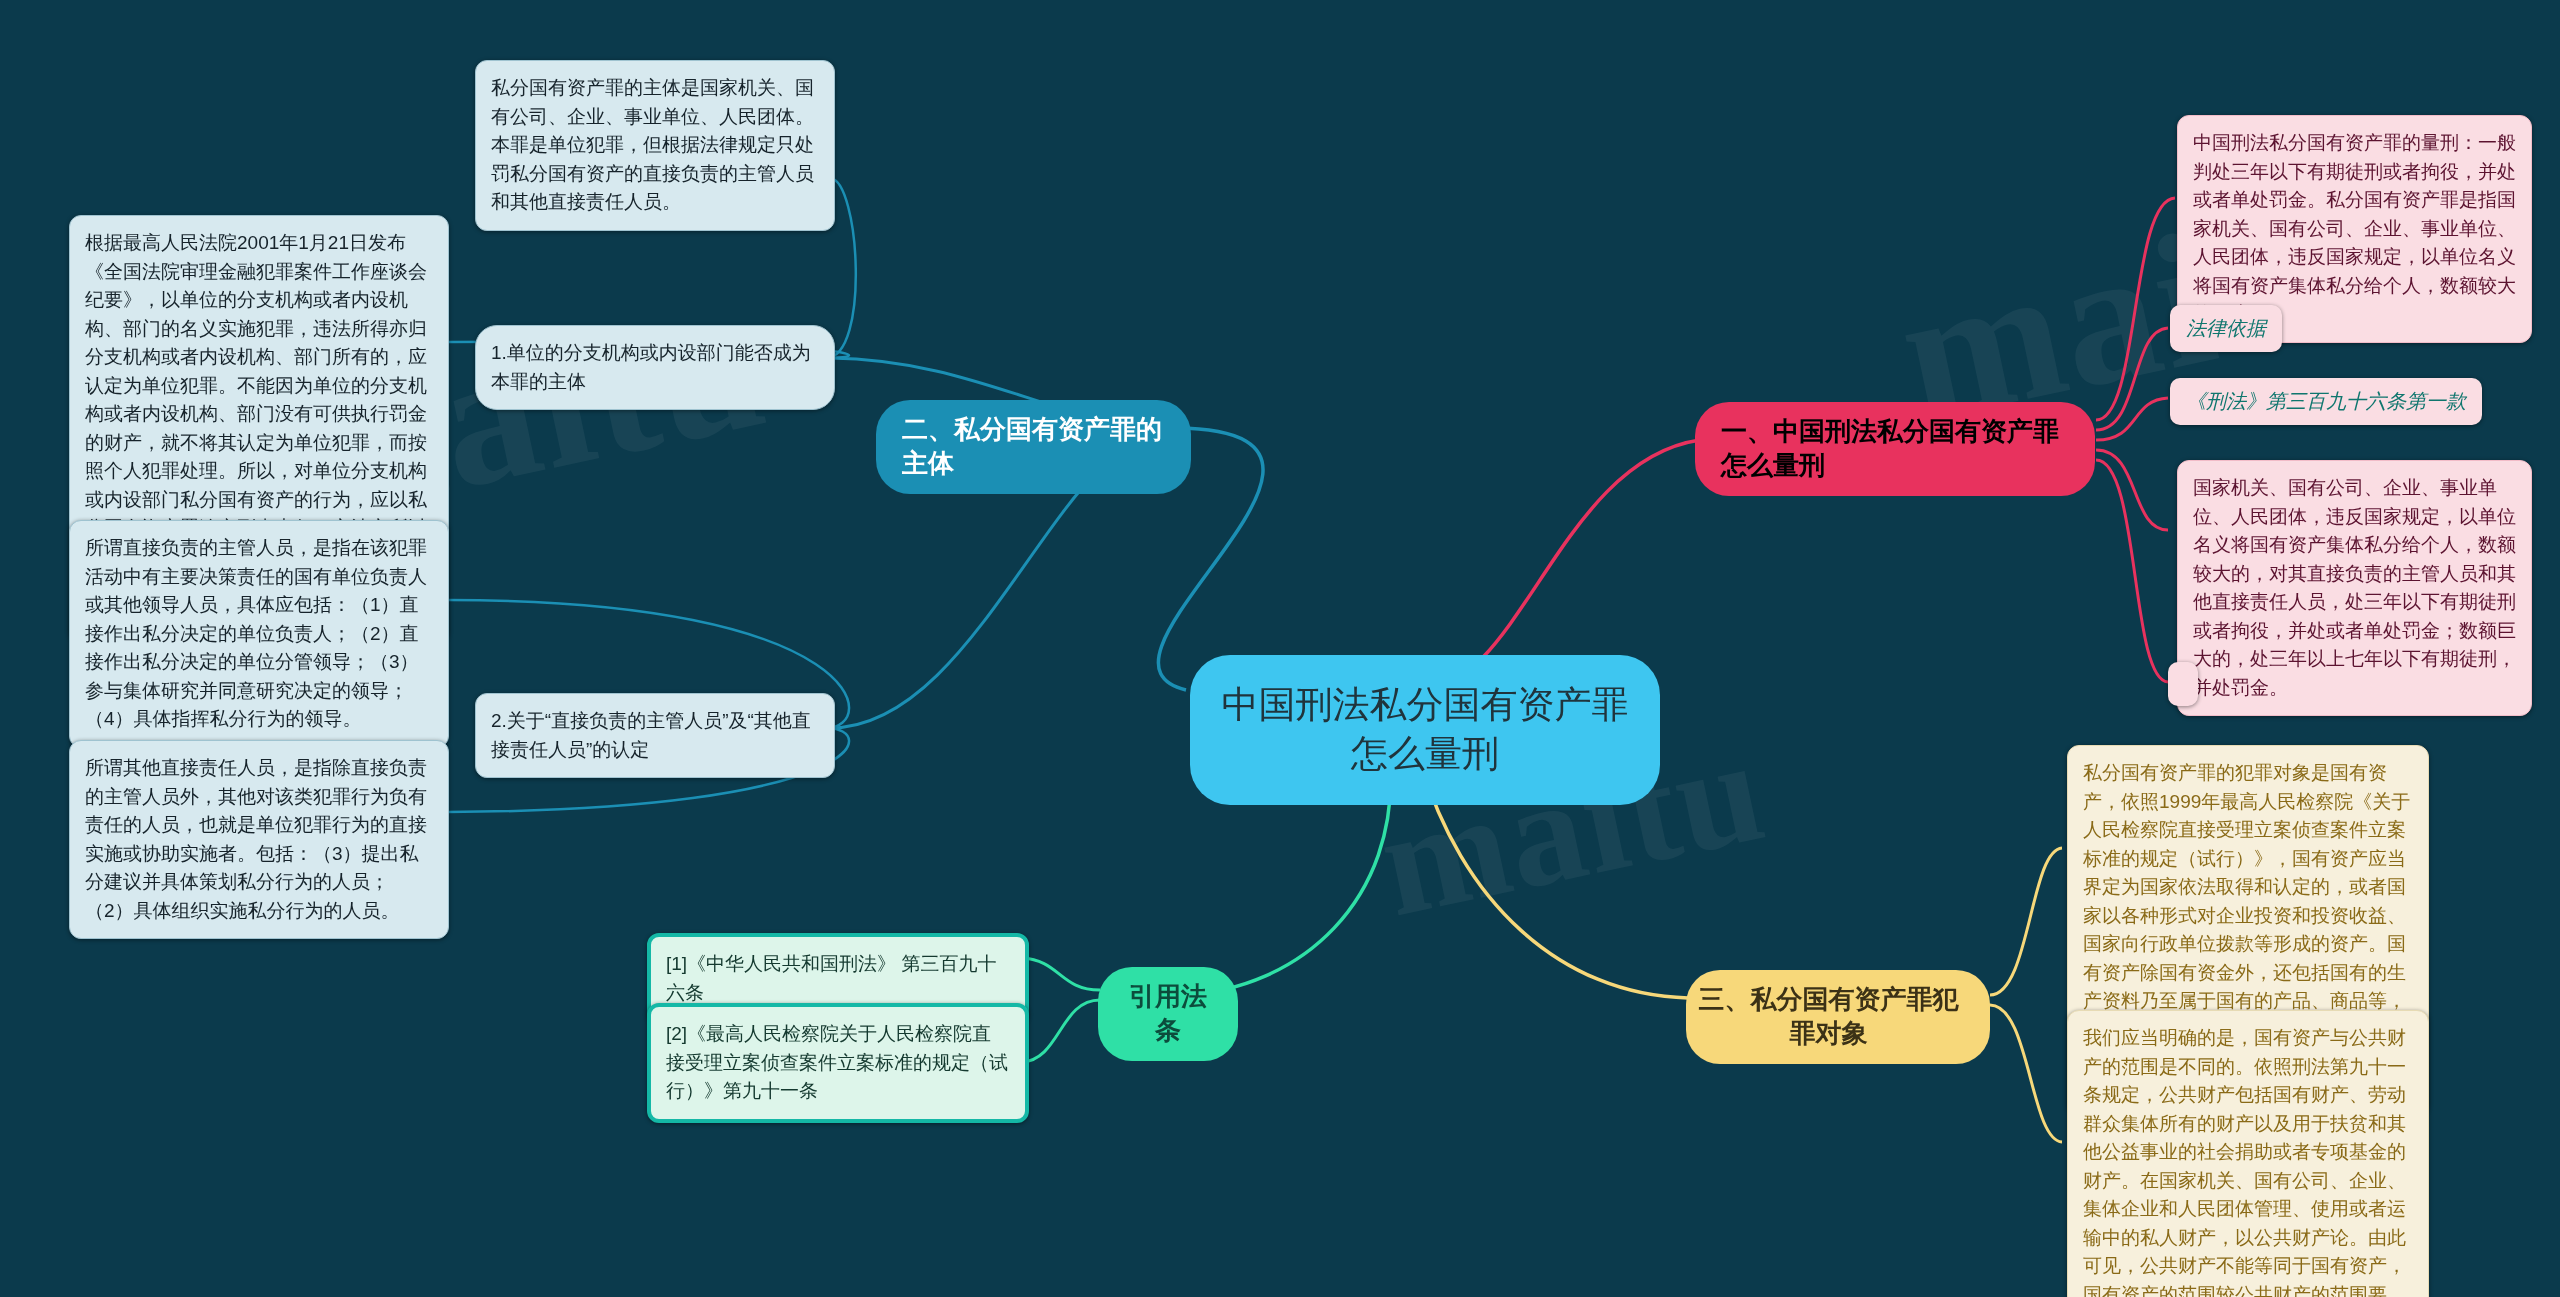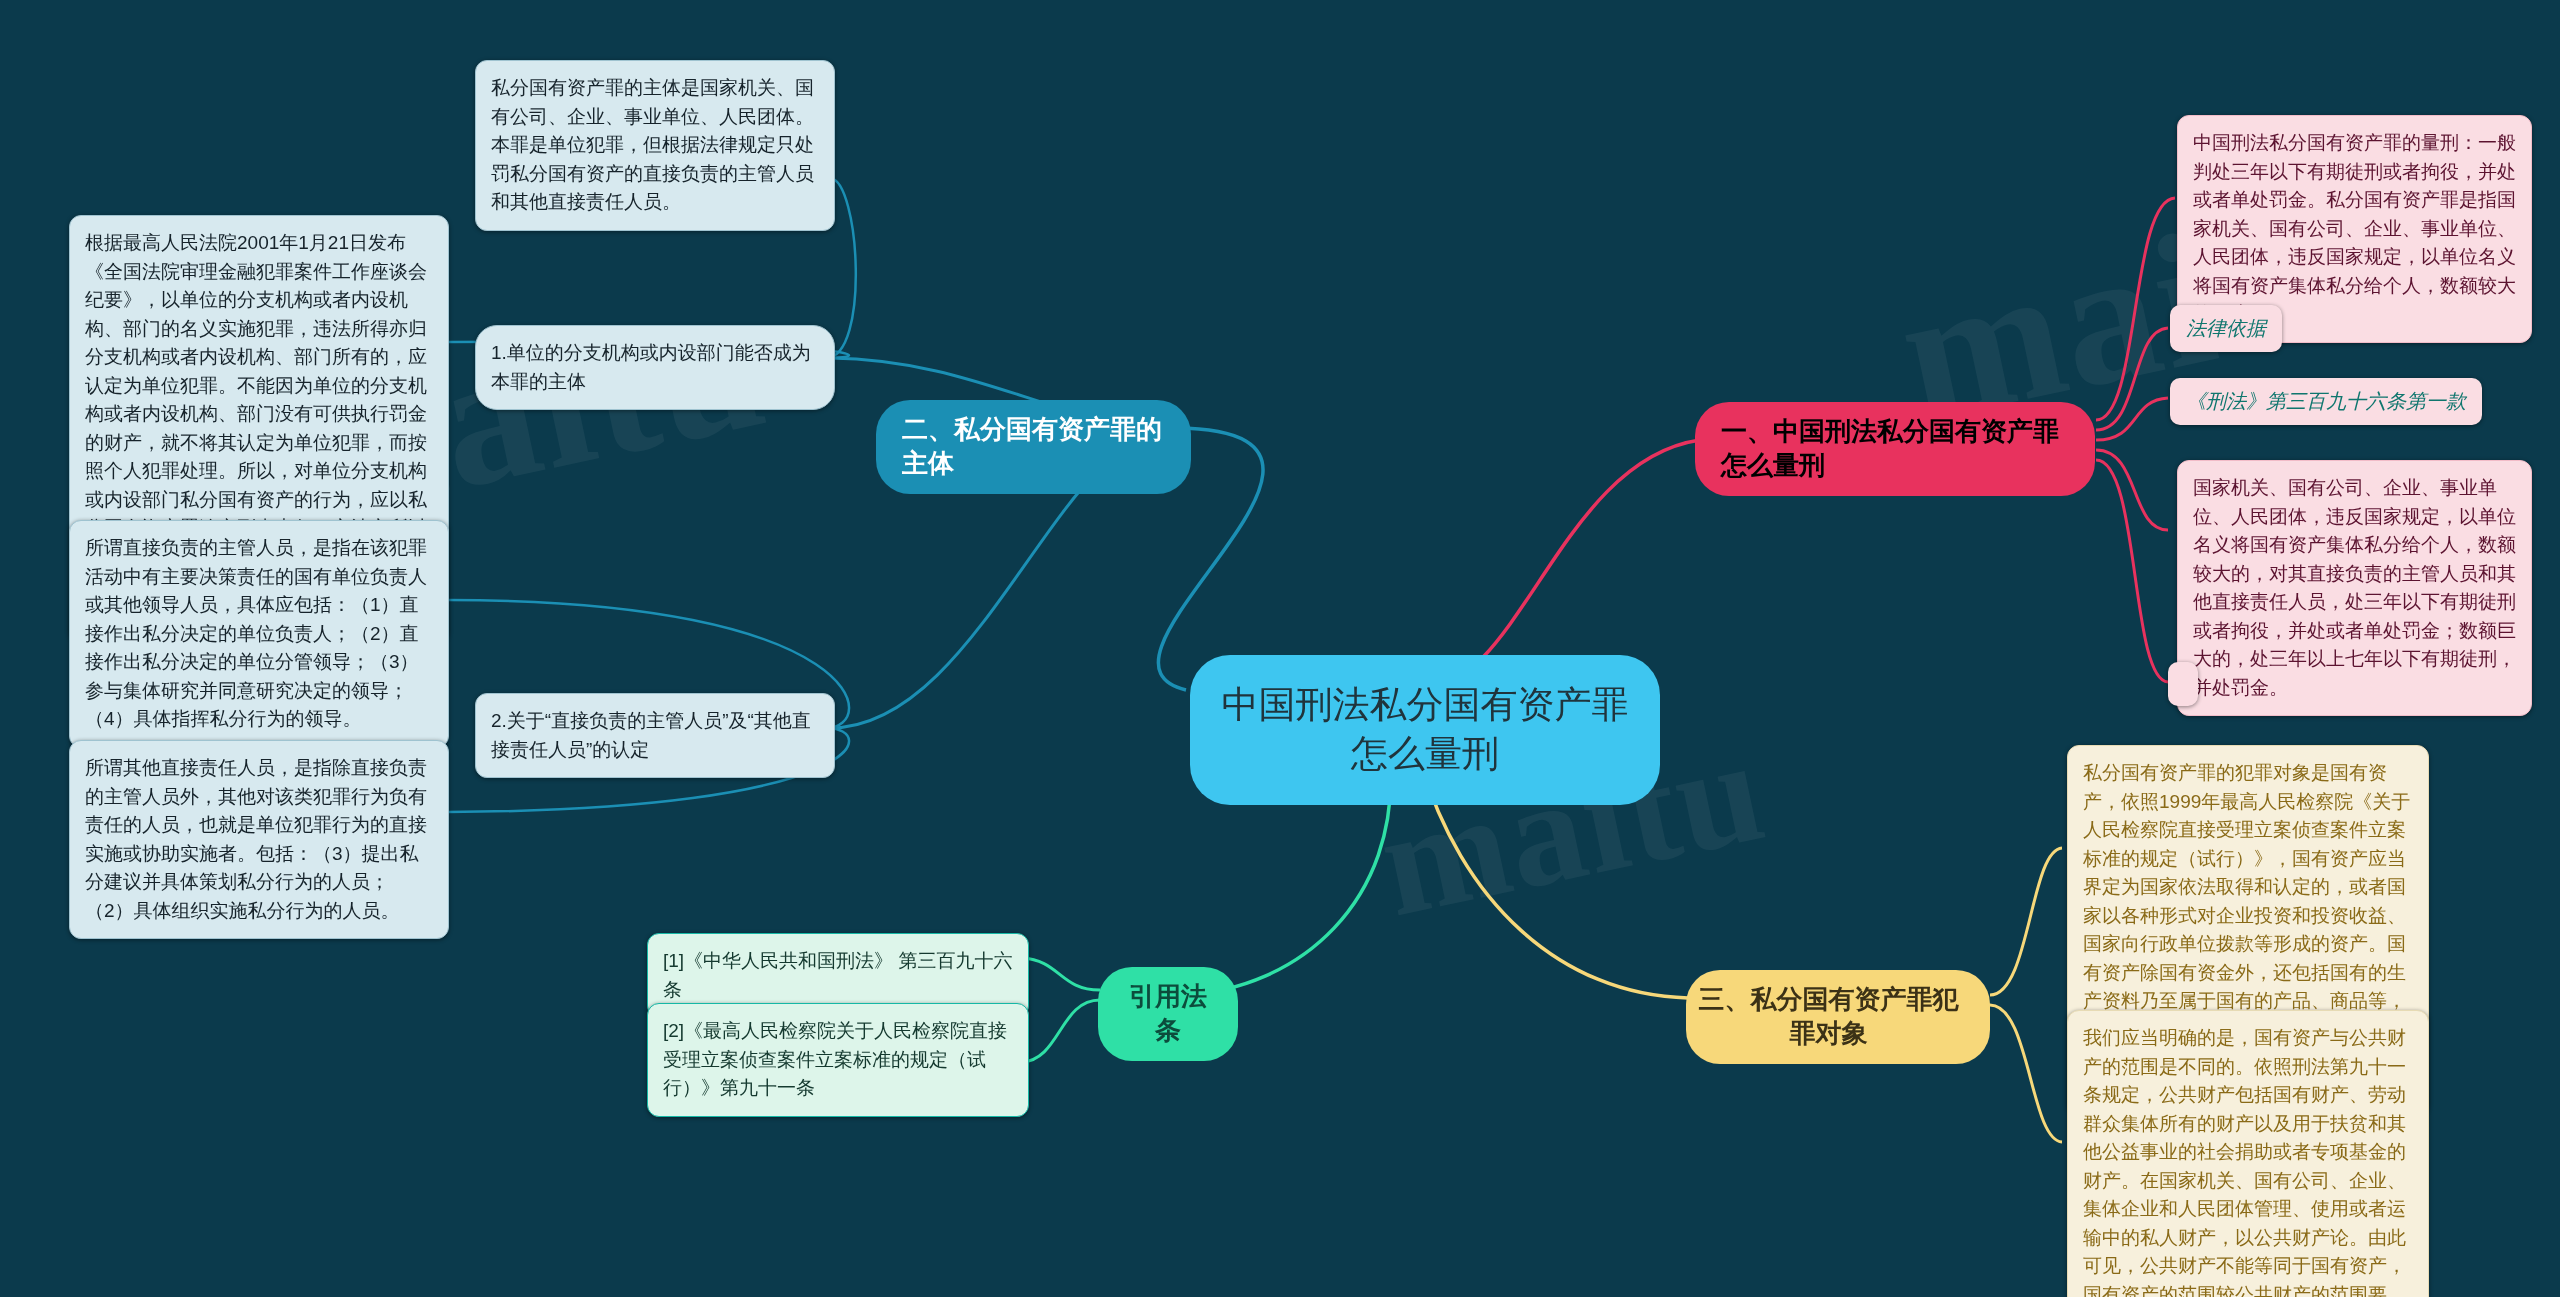--- a/index.html
+++ b/index.html
@@ -37,21 +37,21 @@
   .pill-green{background:#2fe0a6;color:#0c4c3c;}
   .pill-yellow{background:#f7d87a;color:#3b3116;padding-left:7px;}
 
   
   .card{
     border-radius:12px;padding:13px 15px;font-size:19px;line-height:1.5;
     box-sizing:border-box;box-shadow:0 1px 4px rgba(0,0,0,.45);margin-left:7px;
   }
   .card-blue{background:#d7e9ef;color:#16232b;border:1px solid #9fc3d0;}
   .card-pink{background:#fadde3;color:#5c1330;border:1px solid #f2bcc8;}
-  .card-green{background:#ddf5ea;color:#14392f;border:1px solid #14b8a6;}
+  .card-green{background:#ddf5ea;color:#14392f;border:4px solid #14b8a6;}
   .card-yellow{background:#f7f0dc;color:#8a6a17;border:1px solid #e7dbb4;}
   .chip{
     display:inline-block;border-radius:10px;padding:10px 16px;font-size:20px;
     box-shadow:0 1px 4px rgba(0,0,0,.45);
   }
   .chip-pink{background:#fadde3;color:#0f766e;font-style:italic;}
   .blank-chip{width:30px;height:44px;border-radius:10px;background:#fadde3;
     box-shadow:0 1px 4px rgba(0,0,0,.45);}
 </style>
 </head>

